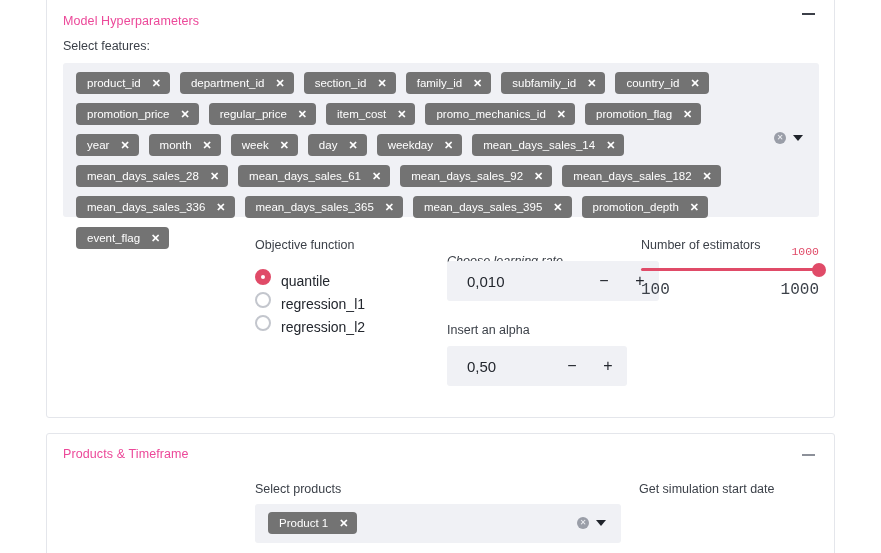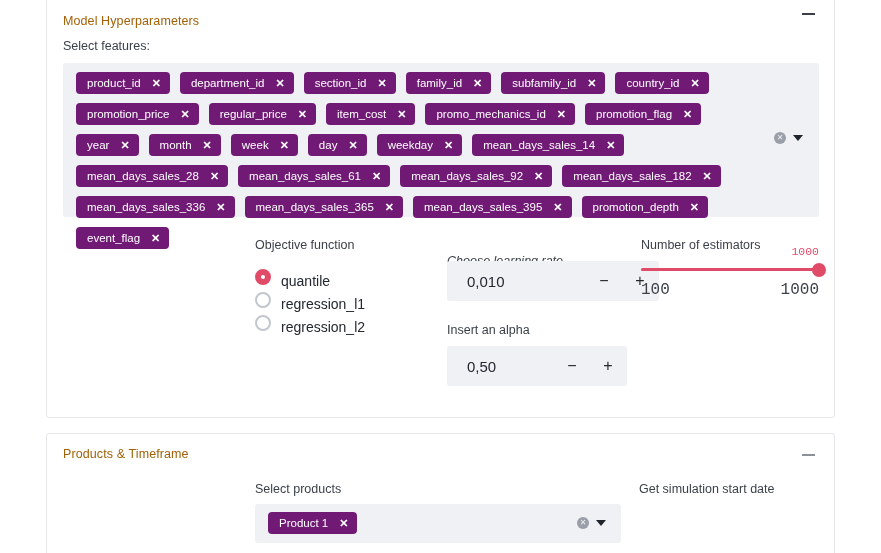--- a/index.html
+++ b/index.html
@@ -35,21 +35,21 @@
     top: 433px;
     width: 789px;
     height: 140px;
   }
 
   .panel-title {
     position: absolute;
     left: 16px;
     top: 13px;
     font-size: 12.5px;
-    color: #a16207;
+    color: #ec4899;
     letter-spacing: .1px;
     white-space: nowrap;
   }
   #panel-model .panel-title { top: 21px; }
 
   .collapse-btn {
     position: absolute;
     right: 18px;
     width: 14px;
     height: 14px;
@@ -100,21 +100,21 @@
     right: 58px;
     display: flex;
     flex-wrap: wrap;
     gap: 9px 10px;
   }
   .chip {
     display: inline-flex;
     align-items: center;
     height: 22px;
     padding: 0 9px 0 11px;
-    background: #701a75;
+    background: #737373;
     border-radius: 4px;
     color: #ffffff;
     font-size: 11.5px;
     white-space: nowrap;
     cursor: pointer;
   }
   .chip .chip-x {
     margin-left: 11px;
     font-size: 11px;
     font-weight: bold;

